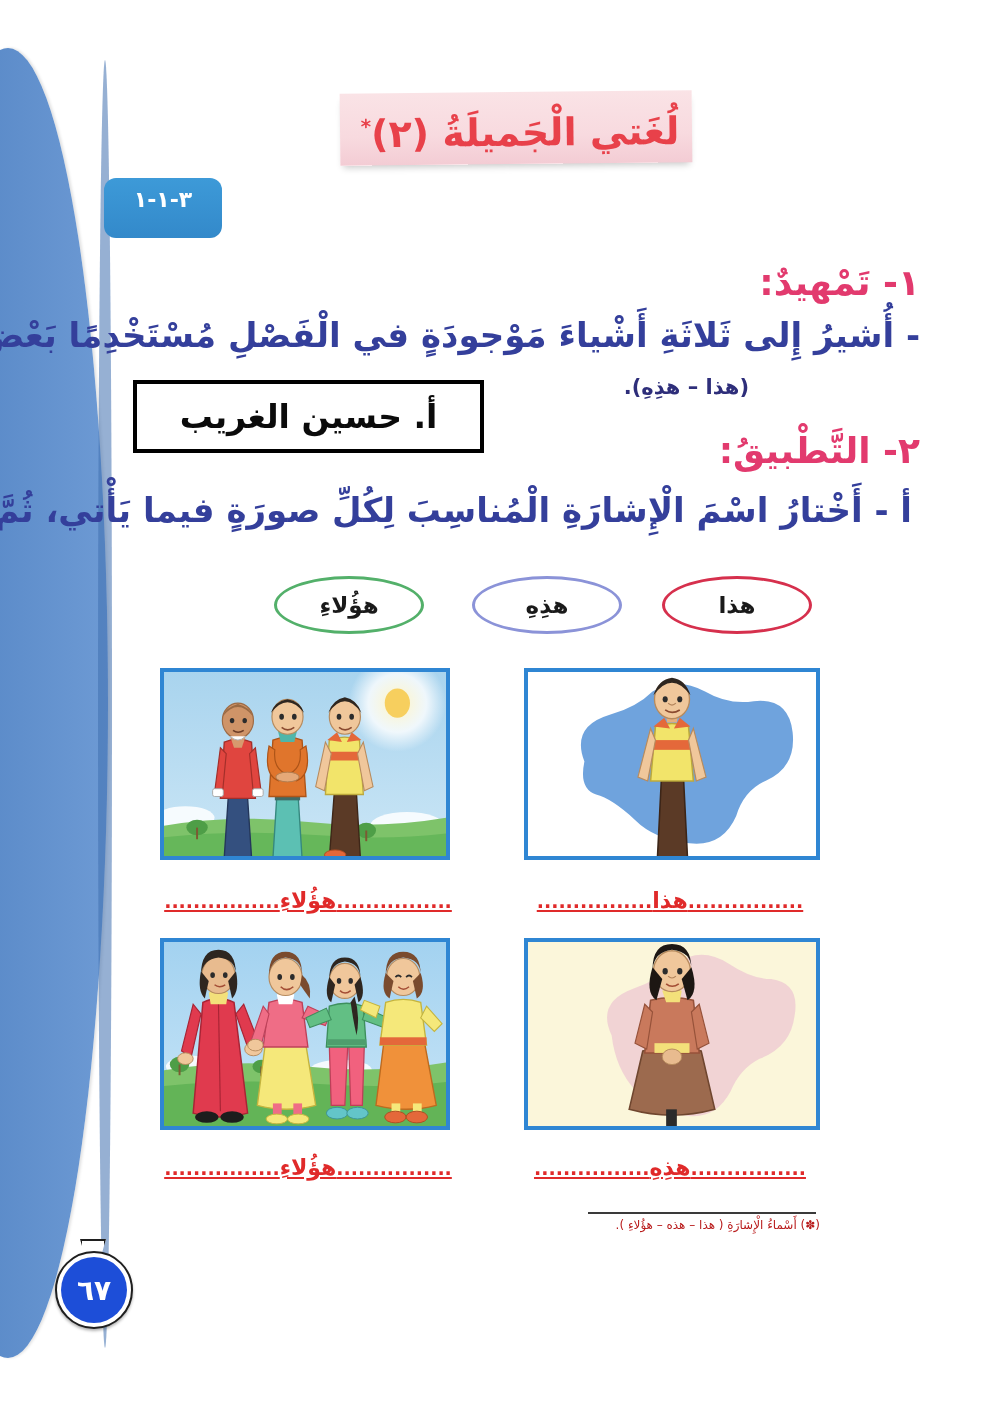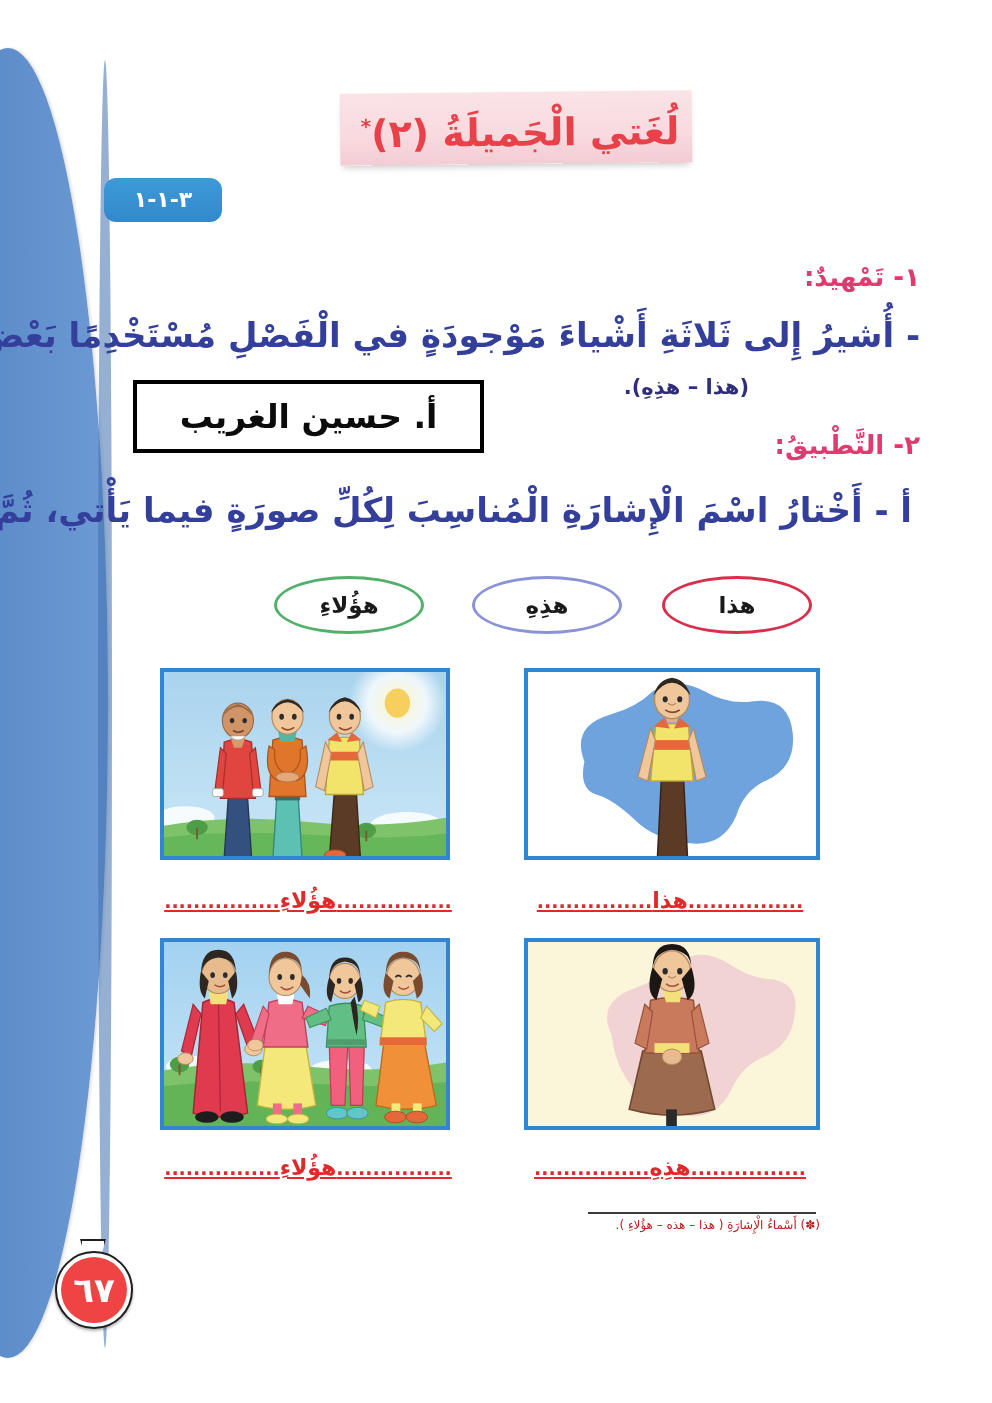--- a/index.html
+++ b/index.html
@@ -56,41 +56,41 @@
   }
   .title-text .star {
     font-size: 20px;
     vertical-align: super;
   }
 
   
   .code-badge {
     position: absolute;
     left: 104px; top: 178px;
-    width: 118px; height: 44px;
+    width: 118px; height: 60px;
     background: linear-gradient(180deg, #3d9ad8 0%, #3389ca 100%);
     border-radius: 12px;
     color: #ffffff;
     font-size: 22px;
     font-weight: bold;
     text-align: center;
     line-height: 44px;
     letter-spacing: 1px;
   }
 
   
   .line {
     position: absolute;
     white-space: nowrap;
     direction: rtl;
   }
   .head-red {
     color: #e23a6e;
     font-weight: bold;
-    font-size: 26px;
+    font-size: 36px;
   }
   .body-blue {
     color: #343f9b;
     font-weight: bold;
     font-size: 34px;
   }
   .body-blue-sm {
     color: #2e2e7a;
     font-weight: bold;
     font-size: 21px;
@@ -202,23 +202,23 @@
     border-radius: 50%;
     background: #ffffff;
     border: 2px solid #1f1f1f;
     box-shadow: 0 2px 3px rgba(0,0,0,.3);
   }
   .page-badge {
     position: absolute;
     left: 61px; top: 1257px;
     width: 66px; height: 66px;
     border-radius: 50%;
-    background: #ef4444;
+    background: #1d4ed8;
     color: #ffffff;
-    font-size: 34px;
+    font-size: 28px;
     font-weight: bold;
     display: flex;
     align-items: center;
     justify-content: center;
   }
   .badge-ribbon {
     position: absolute;
     left: 80px; top: 1239px;
     width: 26px; height: 20px;
     background: #ffffff;

